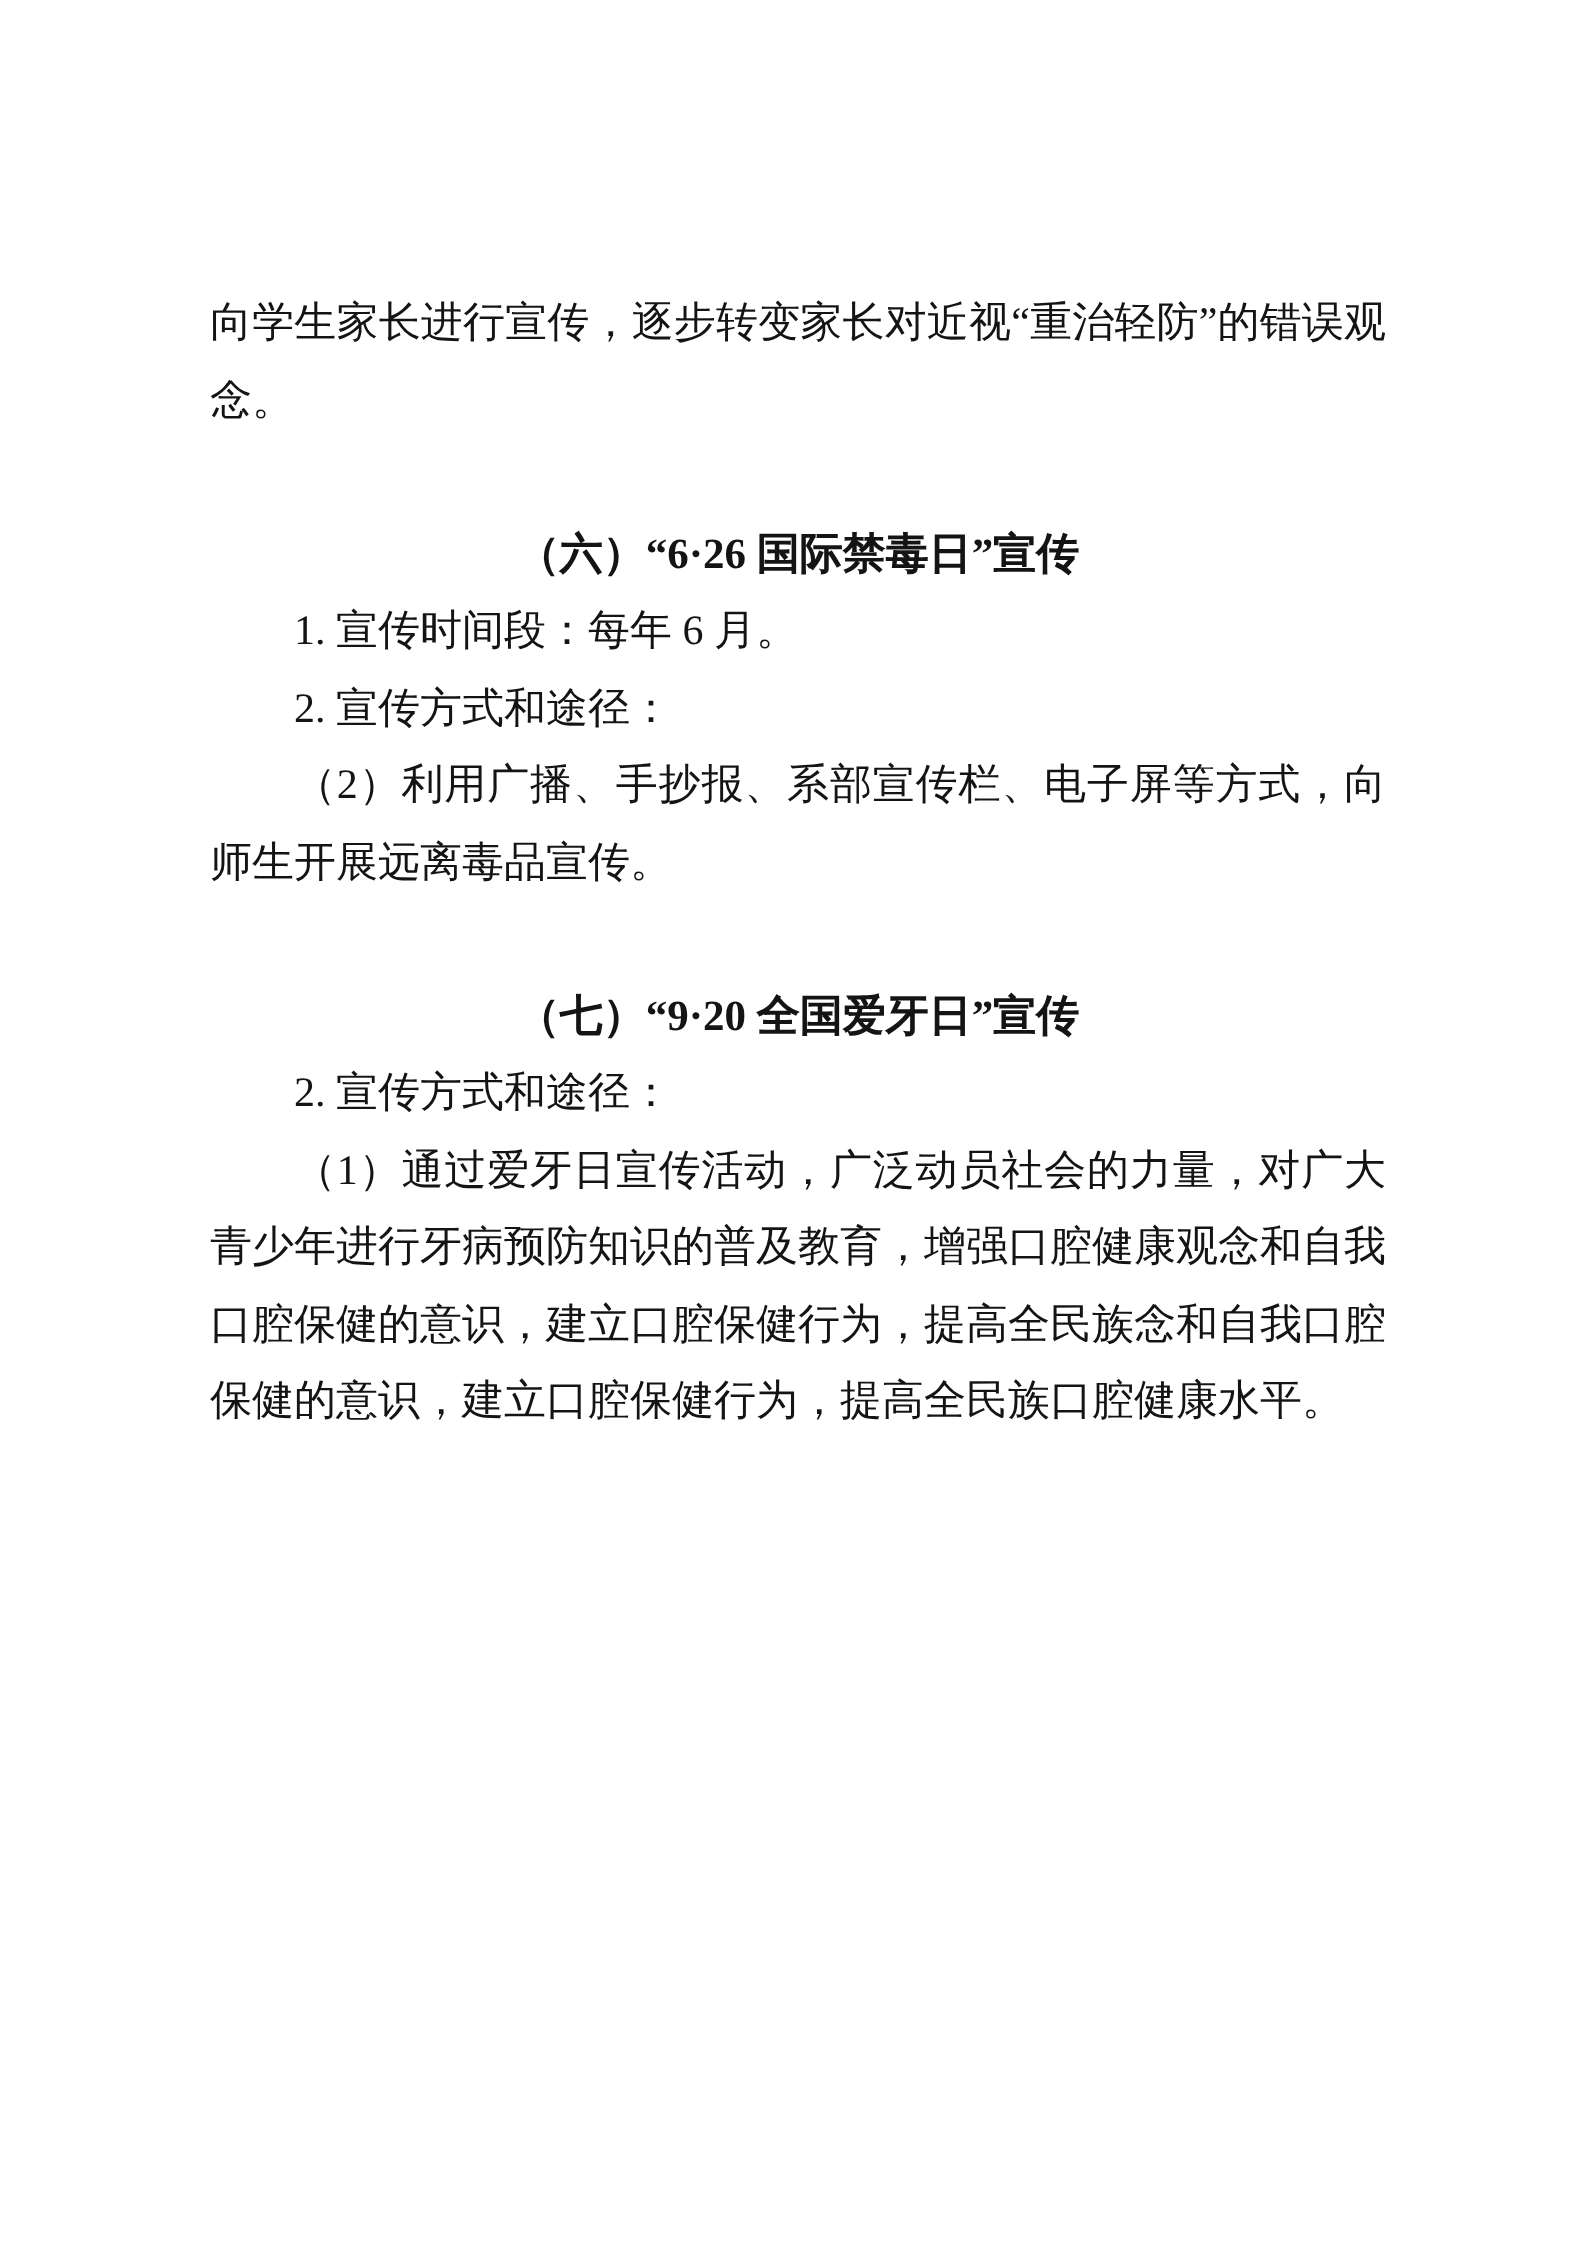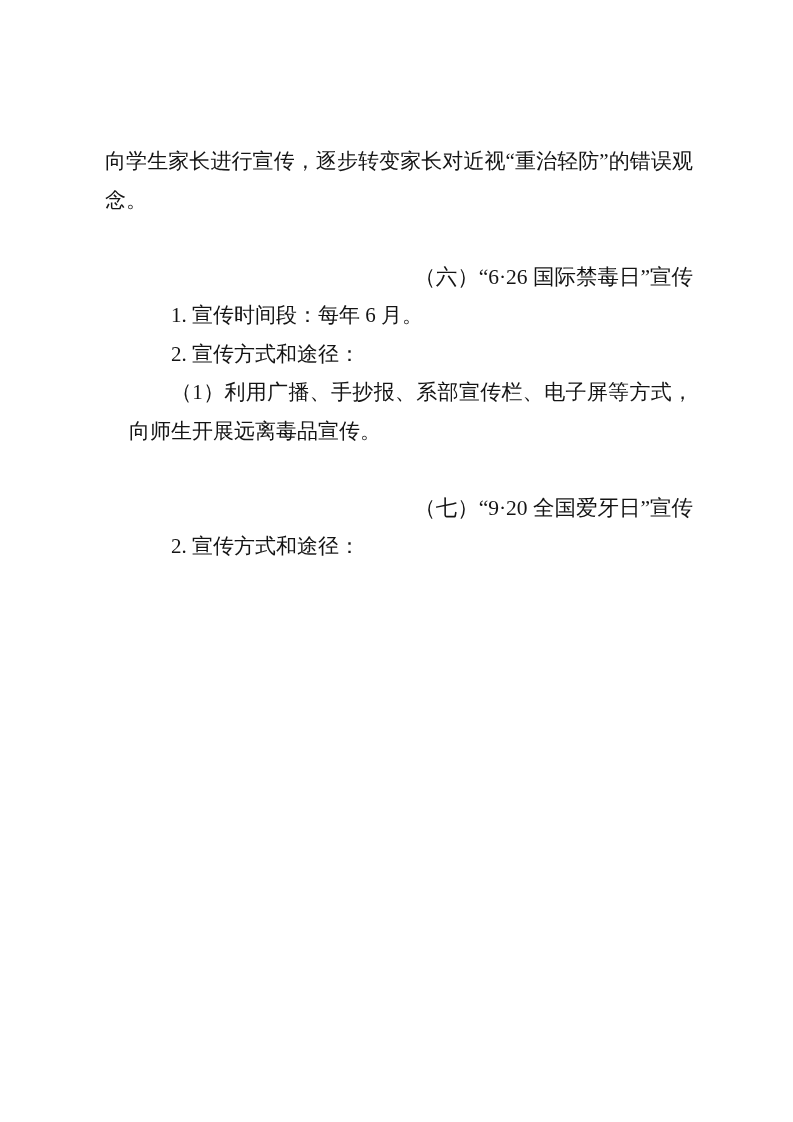--- a/index.html
+++ b/index.html
@@ -24,49 +24,49 @@
     font-size: 21px;
     line-height: 38.5px;
   }
   .para {
     margin: 0;
     text-align: justify;
     text-justify: inter-ideograph;
   }
   .para.indent {
     text-indent: 42px;
-    margin-left: 24px;
   }
   .heading {
     margin: 38.5px 0 0 0;
-    font-weight: normal;
+    font-weight: bold;
     font-size: 21.5px;
     line-height: 38.5px;
-    text-align: right;
+    text-align: center;
   }
 </style>
 </head>
 <body>
 
 <div class="page">
   <div class="content">
 
     <p class="para">向学生家长进行宣传，逐步转变家长对近视“重治轻防”的错误观念。</p>
 
     <h2 class="heading">（六）“6·26 国际禁毒日”宣传</h2>
 
     <p class="para indent">1. 宣传时间段：每年 6 月。</p>
 
     <p class="para indent">2. 宣传方式和途径：</p>
 
 
-    <p class="para indent">（1）利用广播、手抄报、系部宣传栏、电子屏等方式，向师生开展远离毒品宣传。</p>
+    <p class="para indent">（2）利用广播、手抄报、系部宣传栏、电子屏等方式，向师生开展远离毒品宣传。</p>
 
     <h2 class="heading">（七）“9·20 全国爱牙日”宣传</h2>
 
 
     <p class="para indent">2. 宣传方式和途径：</p>
 
+    <p class="para indent">（1）通过爱牙日宣传活动，广泛动员社会的力量，对广大青少年进行牙病预防知识的普及教育，增强口腔健康观念和自我口腔保健的意识，建立口腔保健行为，提高全民族念和自我口腔保健的意识，建立口腔保健行为，提高全民族口腔健康水平。</p>
 
 
 
   </div>
 </div>
 
 </body></html>

